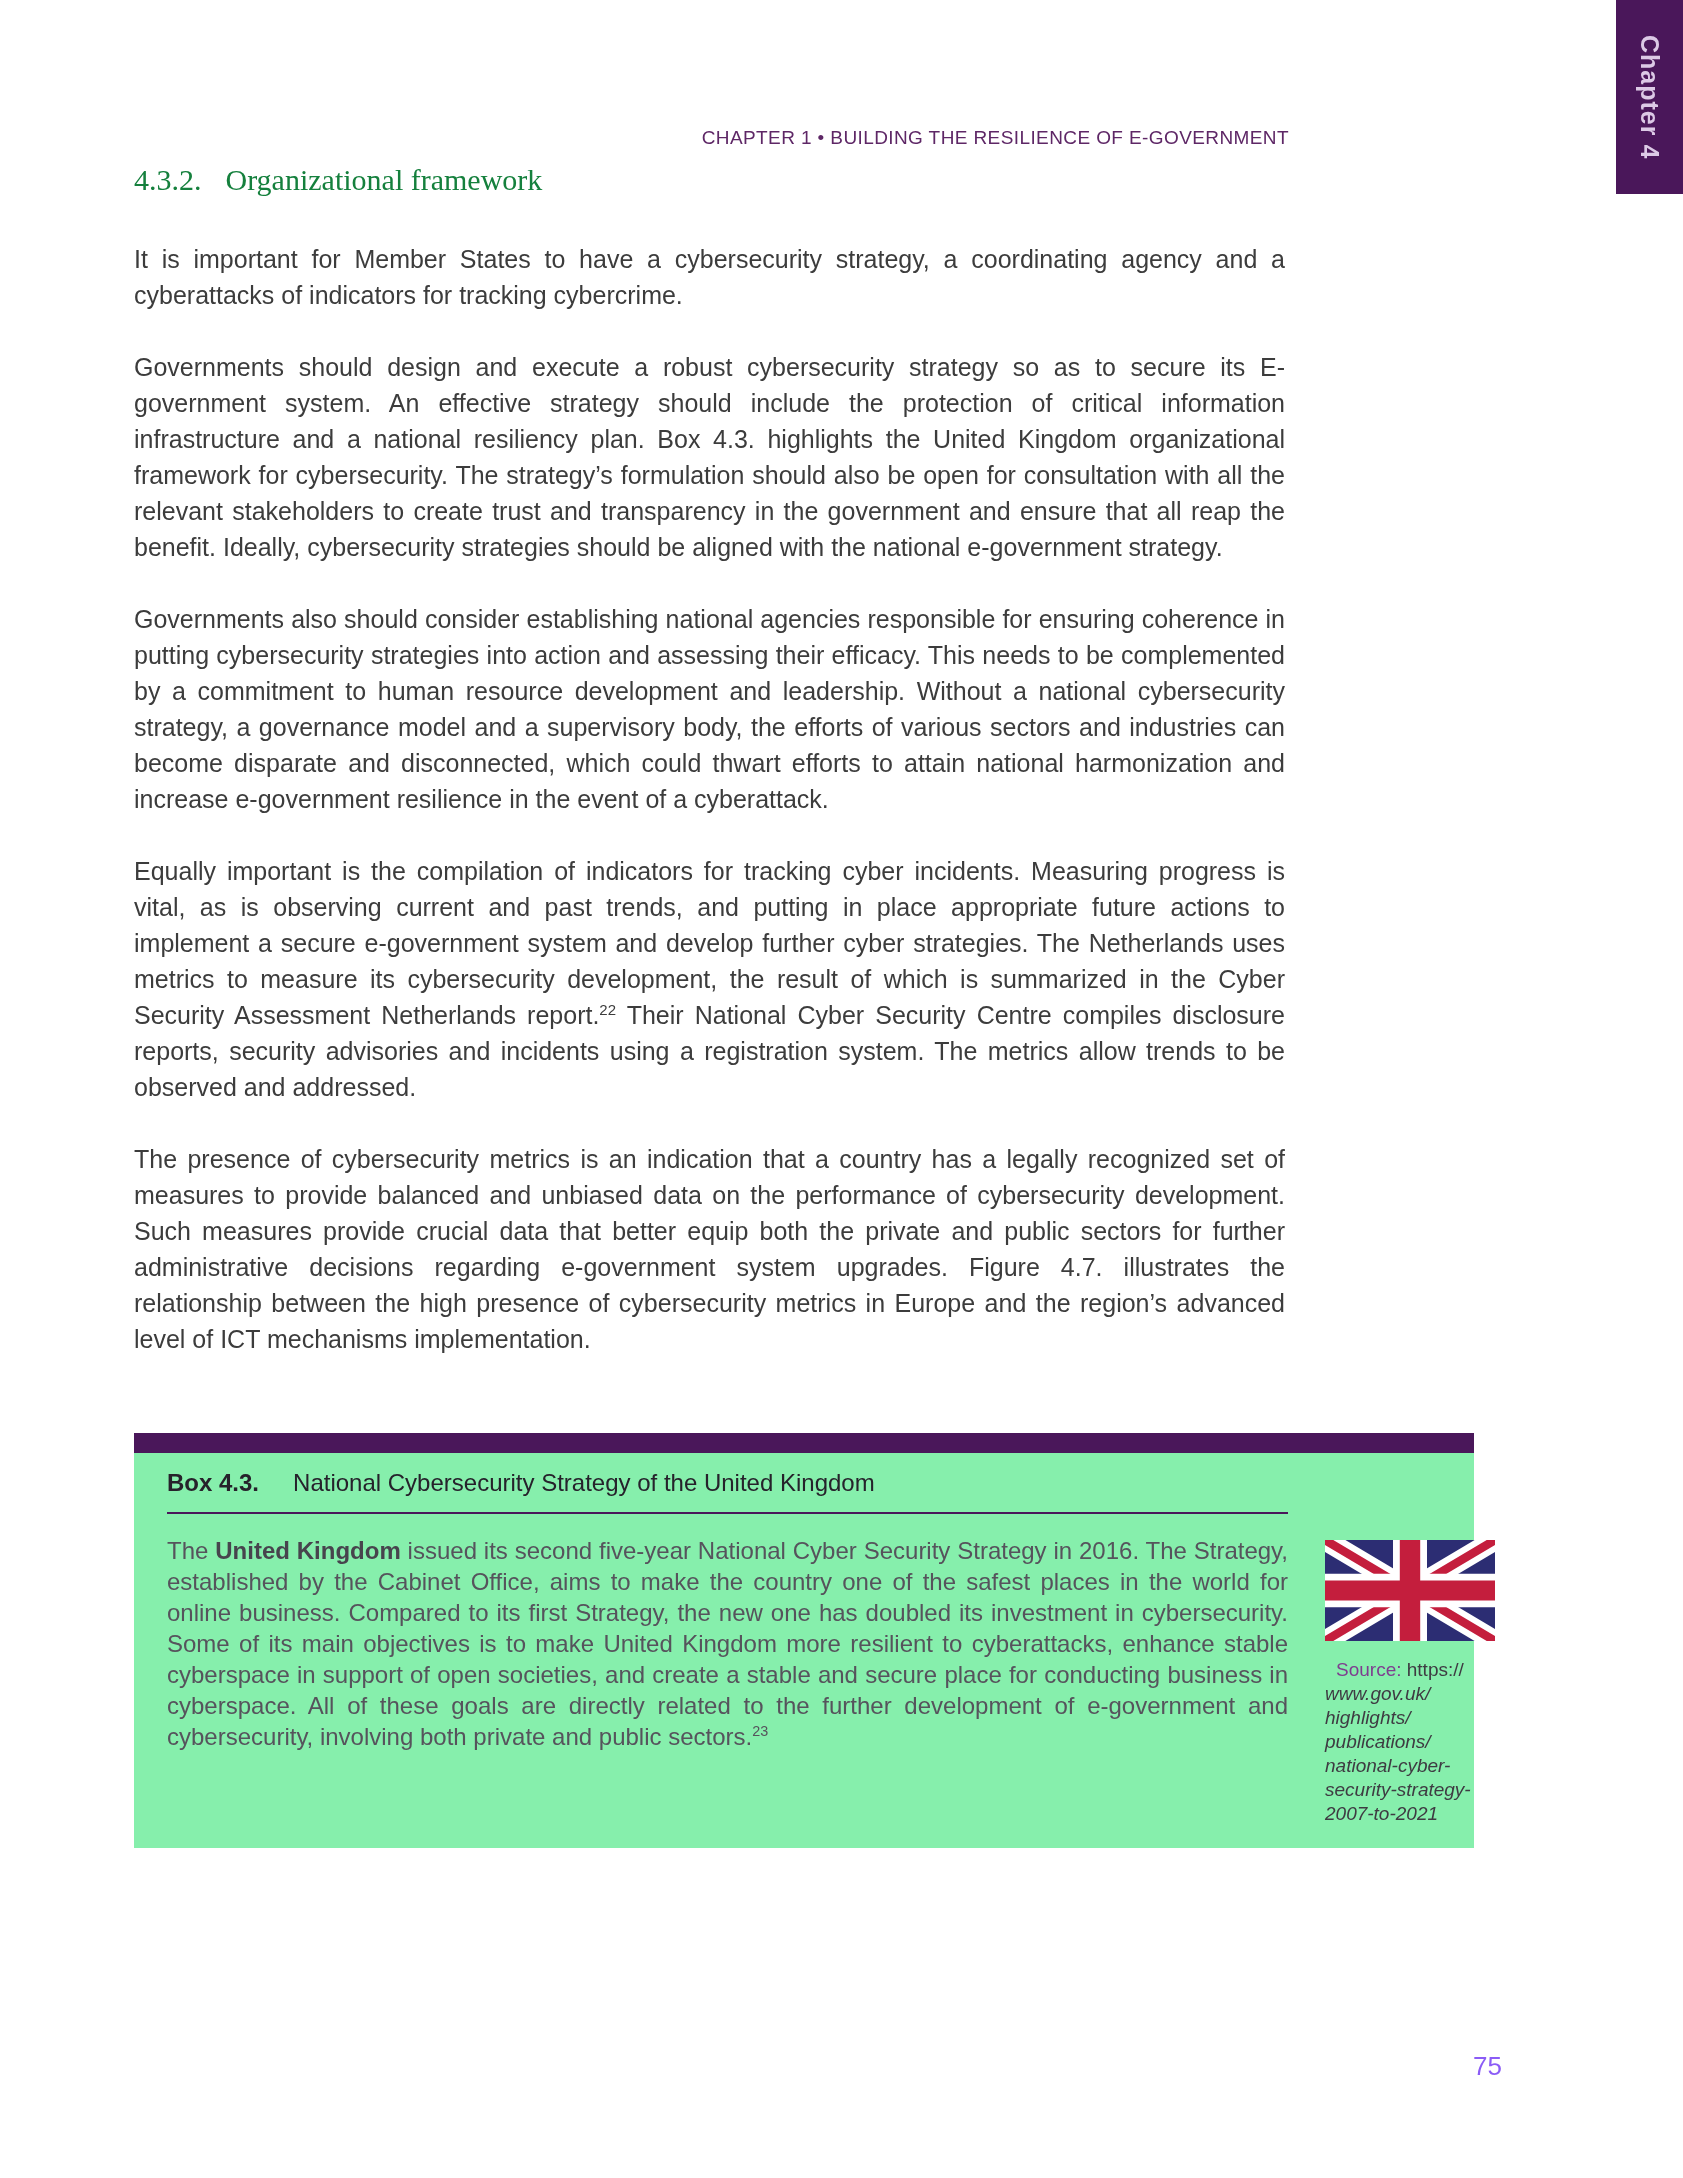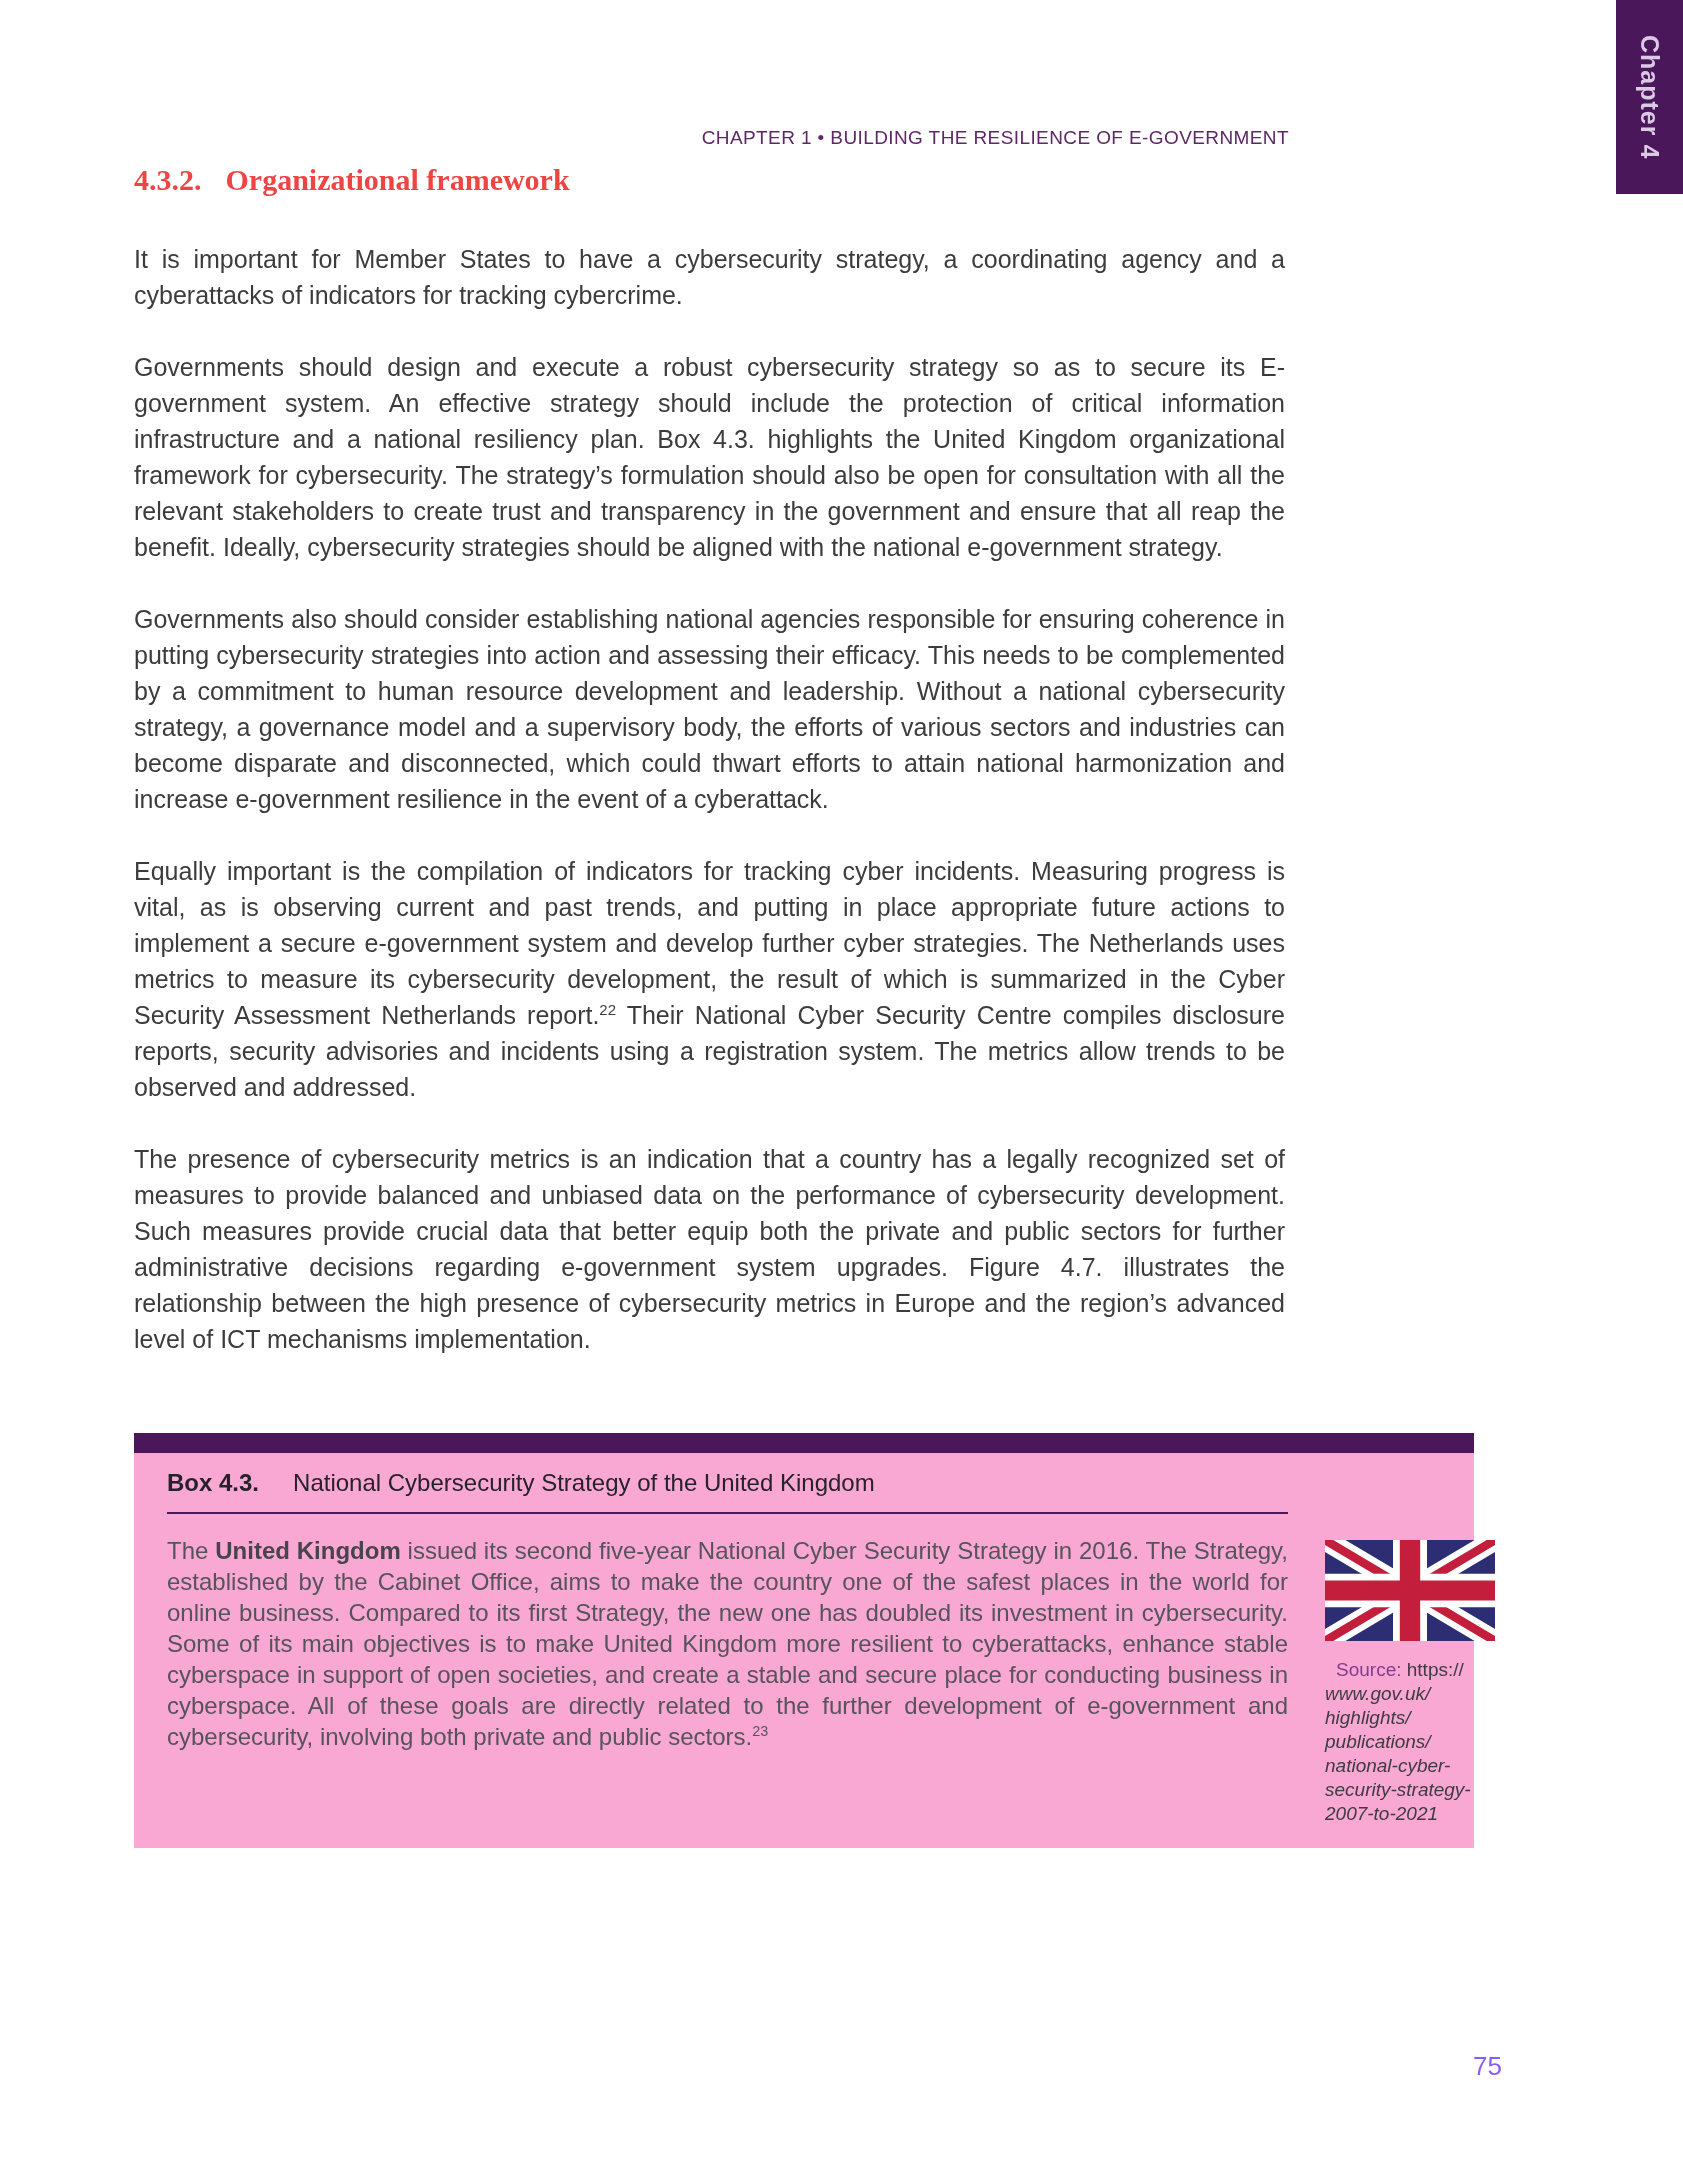--- a/index.html
+++ b/index.html
@@ -29,39 +29,39 @@
   .running-header {
     position:absolute; top:127px; right:394px;
     color:#5E2766; font-size:19px; letter-spacing:0.4px;
     white-space:nowrap;
   }
 
   
   .section-heading {
     position:absolute; top:163px; left:134px;
     font-family:"Liberation Serif", serif;
-    color:#ef4444; font-size:30px; font-weight:bold;
+    color:#15803d; font-size:30px; font-weight:normal;
     margin:0;
   }
   .section-heading .sec-num { margin-right:24px; }
 
   
   .body-col {
     position:absolute; top:241px; left:134px; width:1151px;
     color:#3C3C3C; font-size:25px; line-height:36px;
     text-align:justify;
   }
   .body-col p { margin:0 0 36px 0; }
   sup.fnref { font-size:60%; vertical-align:super; line-height:0; }
 
   
   .box {
     position:absolute; top:1433px; left:134px;
     width:1340px; height:415px;
-    background:#f9a8d4;
+    background:#86efac;
   }
   .box-bar { height:20px; background:#4A175A; }
   .box-inner { padding:0 30px 0 33px; }
   .box-title {
     margin-top:16px;
     color:#26222B; font-size:24px;
   }
   .box-title .box-label { font-weight:bold; margin-right:34px; }
   .box-rule { margin-top:15px; height:2px; background:#4A175A; width:1121px; }
   .box-content { display:flex; gap:37px; margin-top:21px; }

